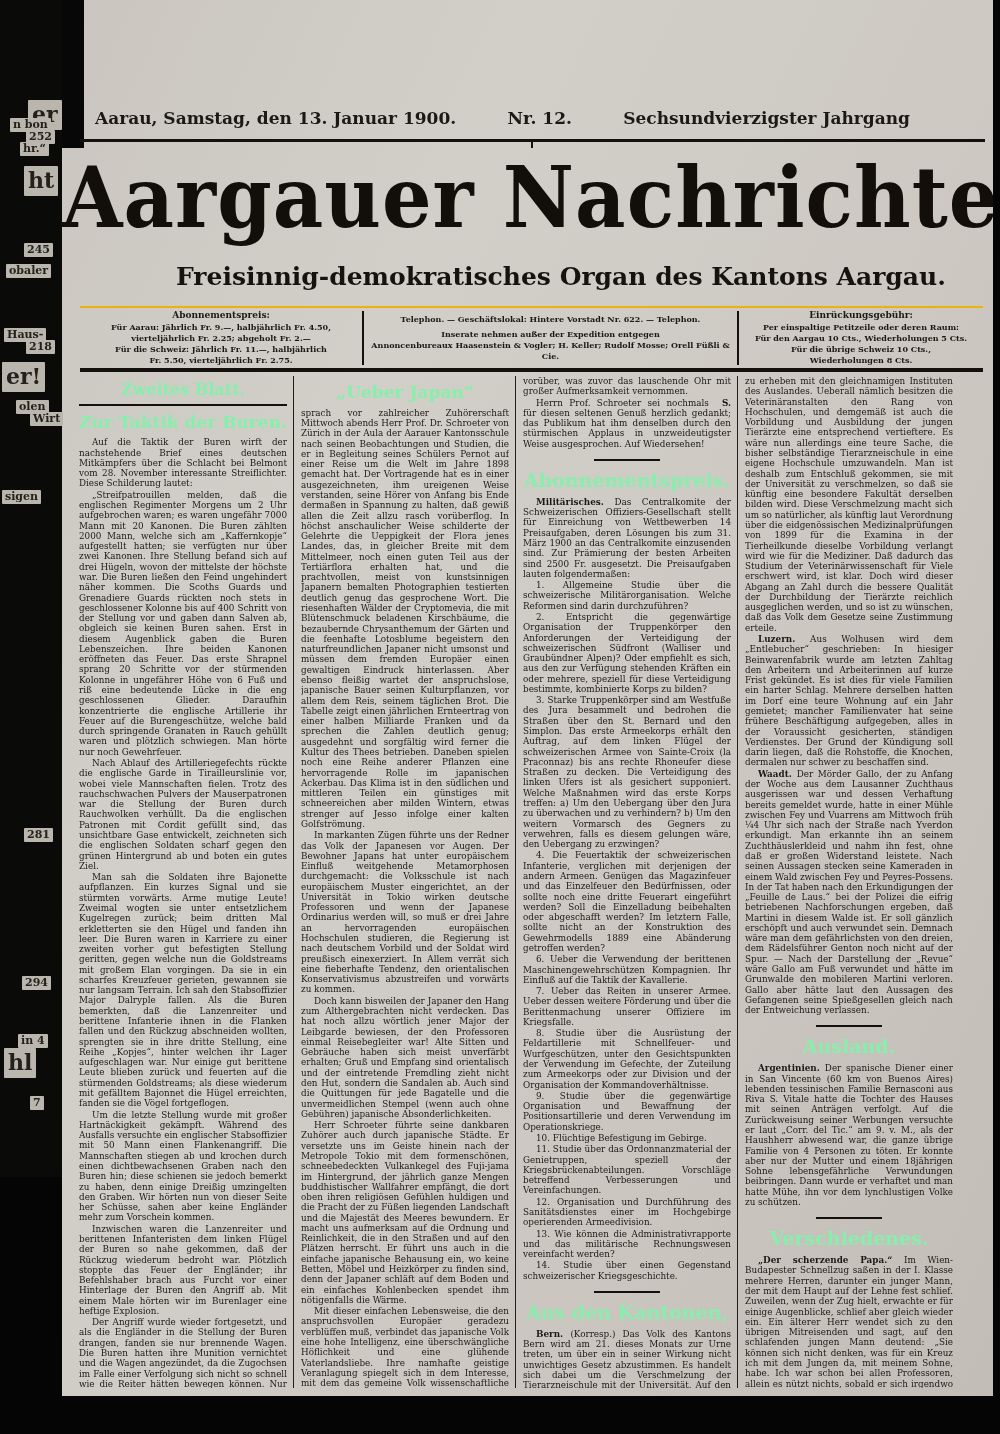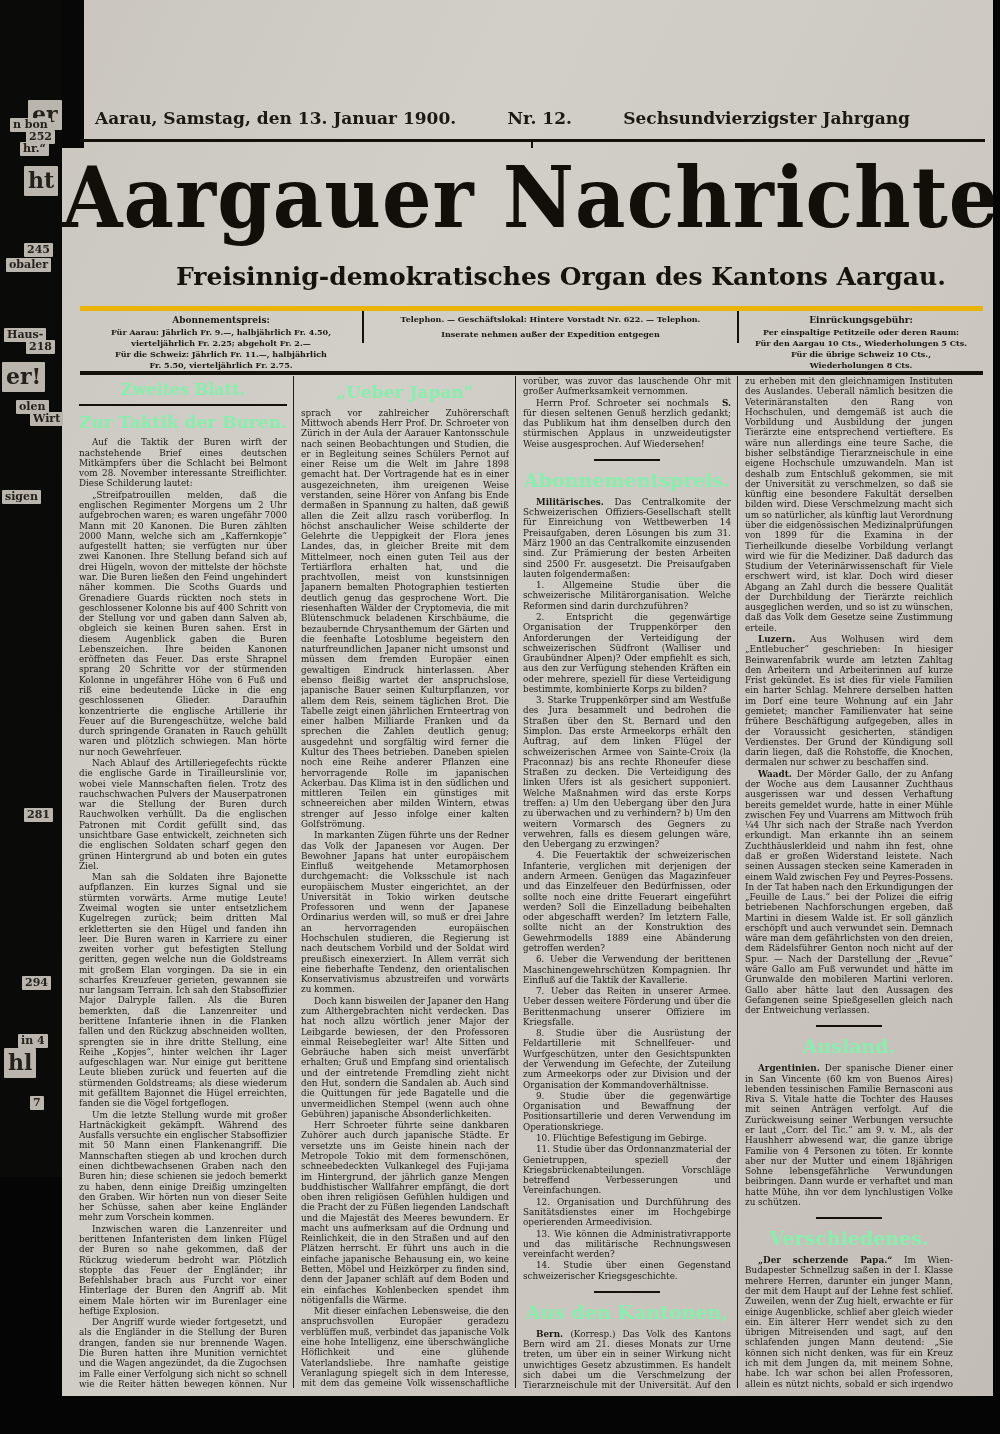--- a/index.html
+++ b/index.html
@@ -21,22 +21,22 @@
             justify-content:space-between;align-items:baseline;font-weight:bold;font-size:17px;}
   .mast-rule{position:absolute;left:80px;top:139px;width:905px;height:3px;background:#14110d;}
   .mast-tick{position:absolute;left:531px;top:142px;width:2px;height:6px;background:#14110d;}
   .paper-title{position:absolute;left:62px;top:148px;width:931px;text-align:center;
                font-size:78px;font-weight:bold;letter-spacing:1px;color:#120f0b;
                transform:scaleY(1.08);transform-origin:top;white-space:nowrap;}
   .paper-subtitle{position:absolute;left:62px;top:262px;width:998px;text-align:center;
                   font-size:25px;font-weight:bold;color:#16130f;}
   
   .infobox{position:absolute;left:80px;top:306px;width:903px;height:60px;
-           border-top:5px solid #eab308;border-bottom:4px solid #14110d;
-           display:flex;align-items:flex-start;font-size:8px;line-height:1.4;}
+           border-top:2px solid #eab308;border-bottom:4px solid #14110d;
+           display:flex;align-items:center;font-size:8px;line-height:1.4;}
   .infobox .cell{padding:3px 6px;text-align:center;font-weight:bold;}
   .infobox .c1{width:270px;}
   .infobox .c2{flex:1;border-left:2px solid #14110d;border-right:2px solid #14110d;}
   .infobox .c3{width:232px;}
   .infobox .t{font-size:9px;}
   .infobox .b1{font-size:9.5px;}
   
   .vrule{position:absolute;top:376px;width:1px;height:1012px;background:#211e19;}
   .col{position:absolute;top:376px;width:208px;height:1012px;overflow:hidden;
        text-align:justify;font-size:8.8px;line-height:1.17;}
@@ -56,28 +56,28 @@
 
 <div class="page">
   <div class="sheet"></div>
   <div class="gutter">
       <span class="frag big" style="top: 100px; left: 28px;">er</span>
       <span class="frag" style="top: 118px; left: 10px;">n bon</span>
       <span class="frag" style="top: 130px; left: 26px;">252</span>
       <span class="frag" style="top: 142px; left: 20px;">hr.“</span>
       <span class="frag big" style="top: 166px; left: 24px;">ht</span>
       <span class="frag" style="top: 243px; left: 24px;">245</span>
-      <span class="frag" style="top: 258px; left: 6px;">obaler</span>
+      <span class="frag" style="top: 264px; left: 6px;">obaler</span>
       <span class="frag" style="top: 328px; left: 4px;">Haus-</span>
       <span class="frag" style="top: 340px; left: 26px;">218</span>
       <span class="frag big" style="top: 362px; left: 2px;">er!</span>
       <span class="frag" style="top: 400px; left: 16px;">olen</span>
       <span class="frag" style="top: 412px; left: 30px;">Wirt</span>
       <span class="frag" style="top: 490px; left: 2px;">sigen</span>
-      <span class="frag" style="top: 808px; left: 24px;">281</span>
+      <span class="frag" style="top: 828px; left: 24px;">281</span>
       <span class="frag" style="top: 976px; left: 22px;">294</span>
       <span class="frag" style="top: 1006px; left: 18px; margin-top: 28px;">in 4</span>
       <span class="frag big" style="top: 1048px; left: 4px;">hl</span>
       <span class="frag" style="top: 1096px; left: 30px;">7</span>
     </div>
   <div class="corner-shadow"></div>
 
   <div class="mast-row">
     <span>Aarau, Samstag, den 13. Januar 1900.</span>
     <span>Nr. 12.</span>
@@ -94,20 +94,21 @@
       <div class="t">Abonnementspreis:</div>
       <div>Für Aarau: Jährlich Fr. 9.—, halbjährlich Fr. 4.50,</div>
       <div>vierteljährlich Fr. 2.25; abgeholt Fr. 2.—</div>
       <div>Für die Schweiz: Jährlich Fr. 11.—, halbjährlich</div>
       <div>Fr. 5.50, vierteljährlich Fr. 2.75.</div>
     </div>
     <div class="cell c2">
       <div>Telephon. — Geschäftslokal: Hintere Vorstadt Nr. 622. — Telephon.</div>
       <div style="height:4px"></div>
       <div>Inserate nehmen außer der Expedition entgegen</div>
+      <div>Annoncenbureaux Haasenstein &amp; Vogler; H. Keller; Rudolf Mosse; Orell Füßli &amp; Cie.</div>
     </div>
     <div class="cell c3">
       <div class="t">Einrückungsgebühr:</div>
       <div>Per einspaltige Petitzeile oder deren Raum:</div>
       <div>Für den Aargau 10 Cts., Wiederholungen 5 Cts.</div>
       <div>Für die übrige Schweiz 10 Cts.,</div>
       <div>Wiederholungen 8 Cts.</div>
     </div>
   </div>
 

